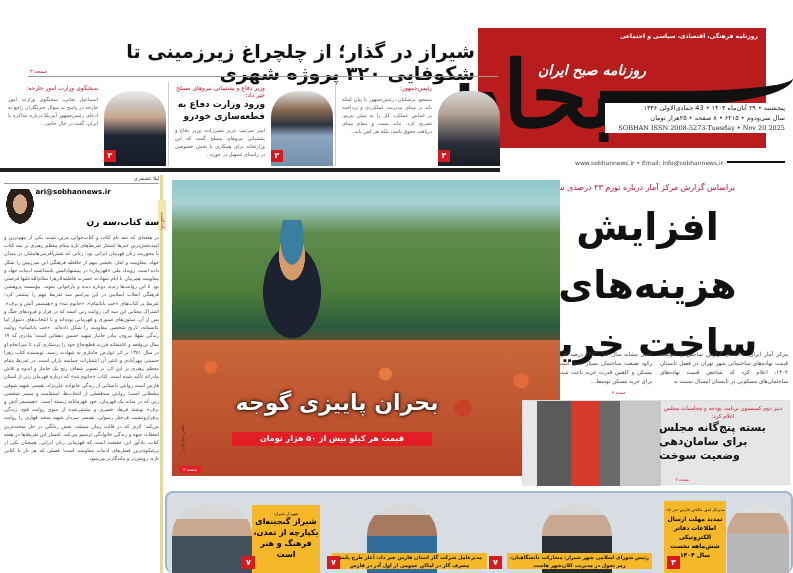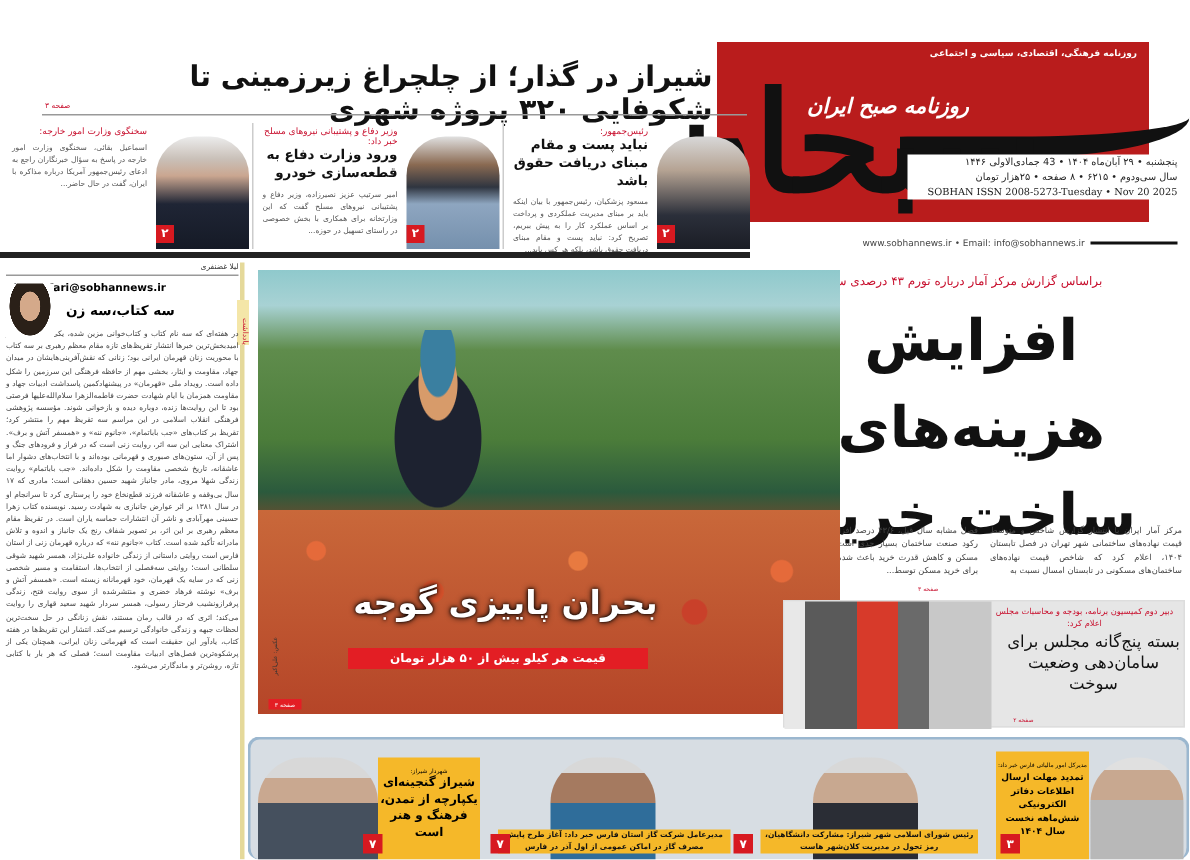--- a/index.html
+++ b/index.html
@@ -36,29 +36,29 @@
 .photo-main .figure{position:absolute;left:75px;top:40px;width:90px;height:120px;background:radial-gradient(ellipse at 50% 15%,#3a7fa0 0 18%,transparent 19%),radial-gradient(ellipse at 50% 30%,#d79b6a 0 20%,transparent 21%),radial-gradient(ellipse at 50% 60%,#1d2230 0 45%,transparent 46%)}
 .photo-main .tomatoes{position:absolute;left:0;top:160px;width:100%;height:136px;background:radial-gradient(circle at 10% 20%,#e56a3a 0 6px,transparent 7px),radial-gradient(circle at 30% 40%,#d4502a 0 7px,transparent 8px),radial-gradient(circle at 55% 25%,#e87a40 0 6px,transparent 7px),radial-gradient(circle at 75% 50%,#c9402a 0 8px,transparent 9px),radial-gradient(circle at 90% 30%,#e56a3a 0 7px,transparent 8px),linear-gradient(180deg,#c9683a,#b54528)}
 .photo-h{left:10px;top:210px;width:310px;text-align:center;font-size:22px;font-weight:bold;color:#fff;text-shadow:0 0 4px #000,0 0 2px #000}
 .photo-red{left:60px;top:252px;width:200px;height:14px;background:#e31e24;color:#fff;font-size:8px;font-weight:bold;text-align:center;line-height:14px}
 .photo-page{left:7px;top:286px;width:22px;height:7px;background:#e31e24;color:#fff;font-size:4px;text-align:center;line-height:7px}
 .photo-credit{left:-2px;top:255px;font-size:4px;color:#333;transform:rotate(-90deg)}
 
 .col-left{left:4px;top:175px;width:155px;height:400px}
 .col-author{font-size:5px;color:#333;text-align:right;border-bottom:1px solid #999;padding-bottom:2px}
 .col-email{font-size:7px;font-weight:bold;direction:ltr;text-align:left;margin-top:4px}
-.col-title{font-size:9px;font-weight:bold;text-align:left;margin-top:7px;padding-left:40px}
+.col-title{font-size:9px;font-weight:bold;text-align:right;margin-top:21px;padding-left:40px}
 .col-photo{position:absolute;left:0;top:14px;width:32px;height:38px;background:radial-gradient(ellipse at 50% 40%,#d4a98a 0 30%,#2a2018 31% 60%,#fff 61%)}
 .col-text{font-size:5px;color:#444;line-height:8.2px;text-align:justify;margin-top:6px}
 .col-vbar{left:160px;top:175px;width:3px;height:398px;background:#e5d99a}
 .col-vtag{left:158px;top:200px;width:8px;height:30px;background:#f4e6a8;color:#c8102e;font-size:5px;writing-mode:vertical-rl}
 
 .fuel{left:522px;top:400px;width:268px;height:85px;background:#e6e6e6;border:1px solid #ddd}
 .fuel .kick{position:absolute;right:6px;top:3px;width:120px;font-size:5.5px;color:#c8102e;text-align:center;line-height:8px}
-.fuel .ttl{position:absolute;right:0;top:20px;width:120px;font-size:11px;font-weight:normal;color:#111;text-align:center;line-height:14px}
+.fuel .ttl{position:absolute;right:10px;top:20px;width:120px;font-size:11px;font-weight:bold;color:#111;text-align:left;line-height:14px}
 .fuel .pg{position:absolute;right:100px;bottom:2px;font-size:4px;color:#c8102e}
 .fuel .img{position:absolute;left:0;top:0;width:138px;height:85px;background:linear-gradient(90deg,#e8e8e8 0 10%,#5a5a5a 10% 35%,#d73a2a 35% 55%,#6a6a6a 55% 70%,#c8c8c8 70%)}
 
 .strip{left:165px;top:491px;width:628px;height:82px;background:#d7dde3;border:2px solid #9bb7cf;border-radius:8px;border-bottom:none}
 .strip .person{position:absolute;bottom:0;width:70px;height:68px;border-radius:30px 30px 0 0}
 .strip .ybox{position:absolute;background:#f5b829}
 .strip .ycap{position:absolute;bottom:4px;height:16px;background:#f5b829;font-size:5px;text-align:center;line-height:8px;color:#111;font-weight:bold}
 .strip .rbadge{position:absolute;bottom:4px;width:13px;height:13px;background:#d71920;color:#fff;font-size:8px;text-align:center;line-height:13px;font-weight:bold}
 </style>
 </head>
@@ -82,21 +82,20 @@
 
 <div class="abs top-head">شیراز در گذار؛ از چلچراغ زیرزمینی تا شکوفایی ۳۲۰ پروژه شهری</div>
 <div class="abs top-page">صفحه ۳</div>
 <div class="abs top-rule"></div>
 
 <div class="abs tbox" style="left:335px;width:165px;">
   <div class="photo" style="right:0;"></div>
   <div class="badge" style="right:50px;">۲</div>
   <div style="position:absolute;right:68px;left:6px;top:2px;">
     <div class="kicker">رئیس‌جمهور:</div>
-    <div class="ttl">نباید پست و مقام مبنای دریافت حقوق باشد</div>
     <div class="txt">مسعود پزشکیان، رئیس‌جمهور با بیان اینکه باید بر مبنای مدیریت عملکردی و پرداخت بر اساس عملکرد کار را به پیش ببریم، تصریح کرد: نباید پست و مقام مبنای دریافت حقوق باشد، بلکه هر کس باید...</div>
   </div>
 </div>
 <div class="abs tbox" style="left:168px;width:165px;">
   <div class="photo" style="right:0;background:linear-gradient(180deg,#e0e0e0 0%,#8a6a52 25%,#2f3540 45%,#8ea6c0 60%,#7590ad 100%);"></div>
   <div class="badge" style="right:50px;">۲</div>
   <div style="position:absolute;right:68px;left:6px;top:2px;">
     <div class="kicker">وزیر دفاع و پشتیبانی نیروهای مسلح خبر داد:</div>
     <div class="ttl">ورود وزارت دفاع به قطعه‌سازی خودرو</div>
     <div class="txt">امیر سرتیپ عزیز نصیرزاده، وزیر دفاع و پشتیبانی نیروهای مسلح گفت که این وزارتخانه برای همکاری با بخش خصوصی در راستای تسهیل در حوزه...</div>

